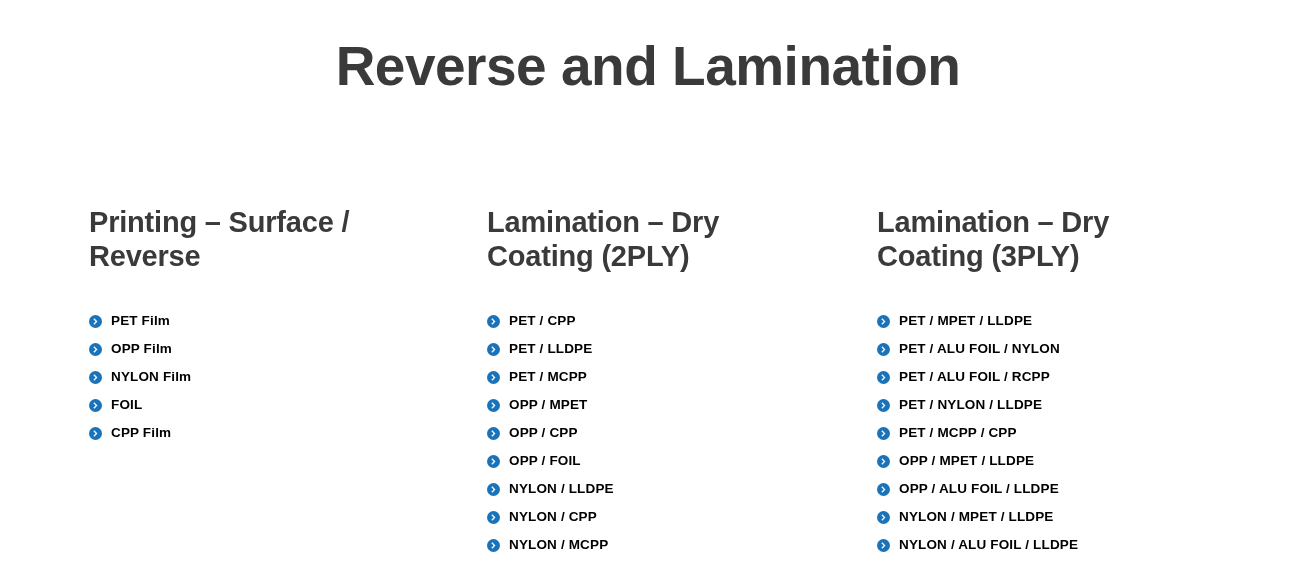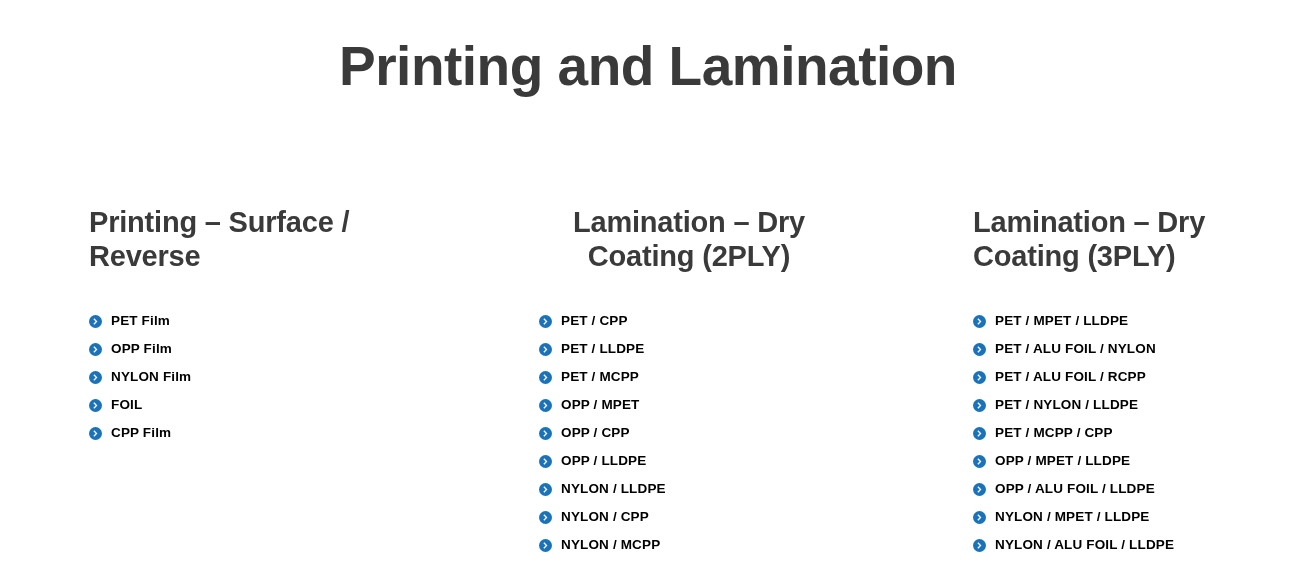--- a/index.html
+++ b/index.html
@@ -46,29 +46,28 @@
   .hero-sub .sub-line { display: block; }
 
   
   .columns {
     position: absolute;
     top: 205px;
     left: 0;
     width: 1296px;
     display: flex;
     align-items: flex-start;
-    gap: 44px;
   }
 
   .col {
     flex: 0 0 auto;
   }
 
   .col-1 { width: 390px; margin-left: 89px; }
-  .col-2 { width: 390px; margin-left: 16px; text-align: center; }
+  .col-2 { width: 390px; margin-left: 8px; }
   .col-3 { width: 390px; margin-left: 0px; }
 
   .col-title {
     font-size: 29px;
     line-height: 34px;
     font-weight: 700;
     color: #3a3a3a;
     letter-spacing: -0.2px;
     max-width: 300px;
   }
@@ -103,21 +102,21 @@
     letter-spacing: 0.15px;
     white-space: nowrap;
   }
 </style>
 </head>
 <body>
 
 <div class="page">
 
   <div class="hero">
-    <h1 class="hero-title">Printing and Lamination</h1>
+    <h1 class="hero-title">Reverse and Lamination</h1>
   </div>
 
   <div class="columns">
 
     <div class="col col-1">
       <h2 class="col-title">Printing – Surface / Reverse</h2>
       <ul class="col-list">
         <li class="li-row">
           <svg class="bullet-icon" viewBox="0 0 24 24">
               <circle cx="12" cy="12" r="12" fill="#1a73b8"></circle>
@@ -192,21 +191,21 @@
               <circle cx="12" cy="12" r="12" fill="#1a73b8"></circle>
               <path d="M9.8 6.2 L15.6 12 L9.8 17.8 L8.1 16.1 L12.2 12 L8.1 7.9 Z" fill="#ffffff"></path>
             </svg>
           <span class="li-text">OPP / CPP</span>
         </li>
         <li class="li-row">
           <svg class="bullet-icon" viewBox="0 0 24 24">
               <circle cx="12" cy="12" r="12" fill="#1a73b8"></circle>
               <path d="M9.8 6.2 L15.6 12 L9.8 17.8 L8.1 16.1 L12.2 12 L8.1 7.9 Z" fill="#ffffff"></path>
             </svg>
-          <span class="li-text">OPP / LLDPE</span>
+          <span class="li-text">OPP / FOIL</span>
         </li>
         <li class="li-row">
           <svg class="bullet-icon" viewBox="0 0 24 24">
               <circle cx="12" cy="12" r="12" fill="#1a73b8"></circle>
               <path d="M9.8 6.2 L15.6 12 L9.8 17.8 L8.1 16.1 L12.2 12 L8.1 7.9 Z" fill="#ffffff"></path>
             </svg>
           <span class="li-text">NYLON / LLDPE</span>
         </li>
         <li class="li-row">
           <svg class="bullet-icon" viewBox="0 0 24 24">

